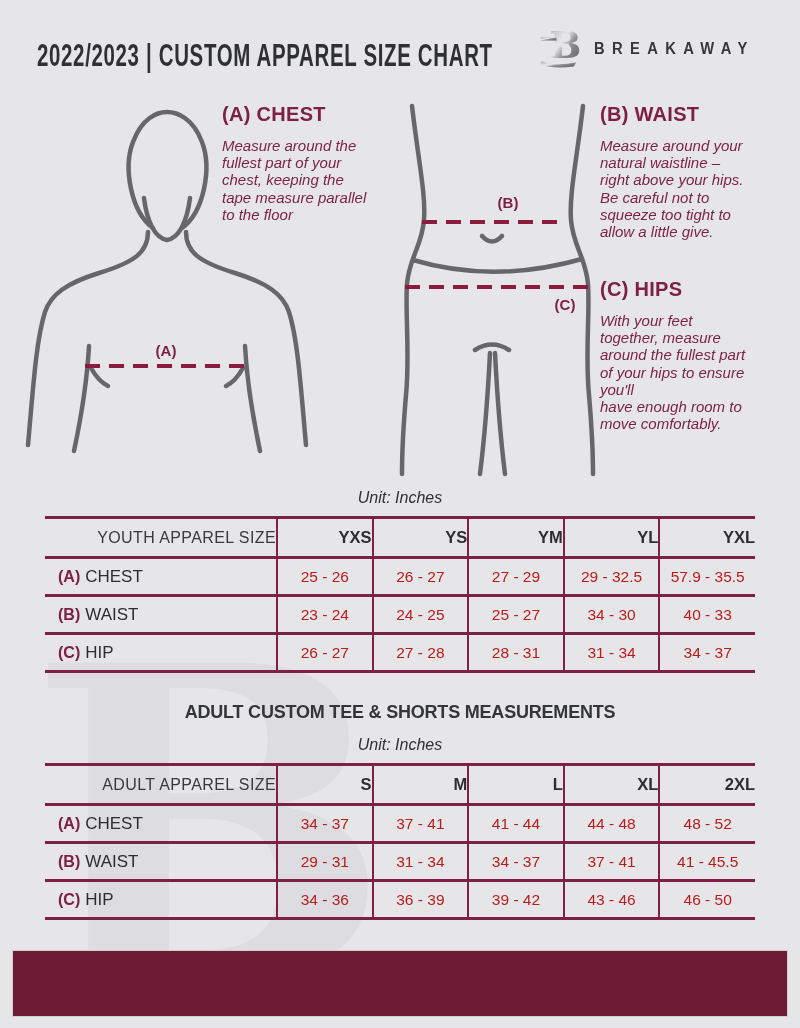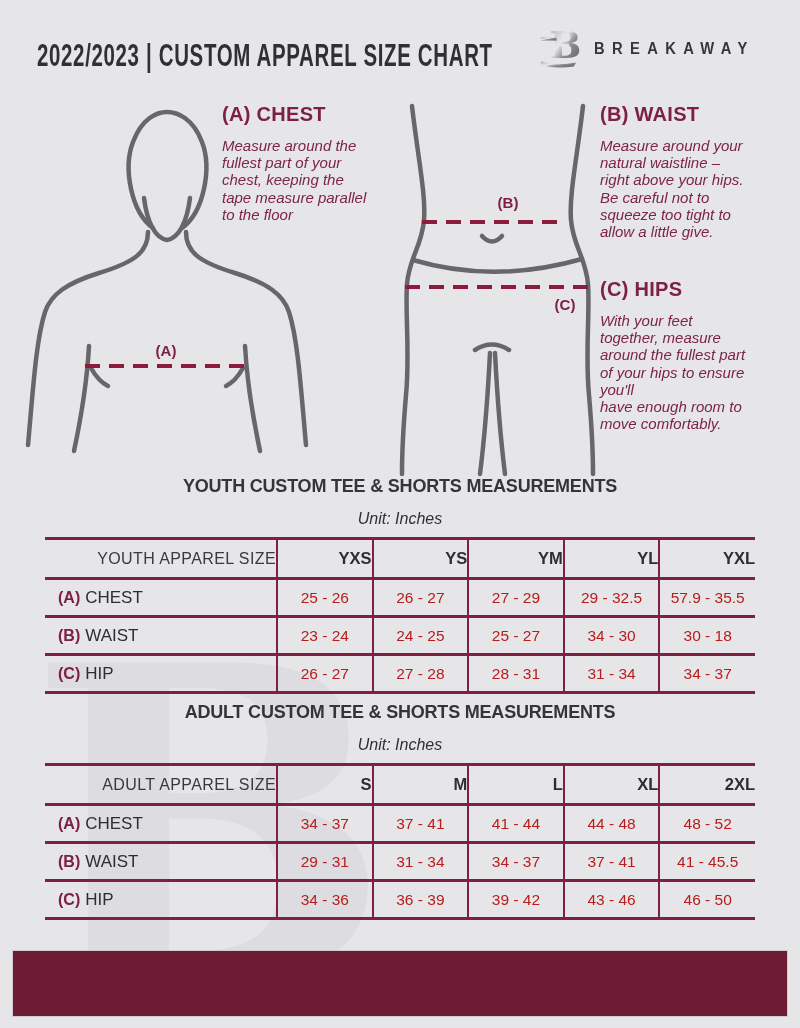--- a/index.html
+++ b/index.html
@@ -136,21 +136,20 @@
   <div class="instr instr-b">
     <h3>(B) WAIST</h3>
     <div class="body">Measure around your<br>natural waistline –<br>right above your hips.<br>Be careful not to<br>squeeze too tight to<br>allow a little give.</div>
   </div>
   <div class="instr instr-c">
     <h3>(C) HIPS</h3>
     <div class="body">With your feet<br>together, measure<br>around the fullest part<br>of your hips to ensure<br>you'll<br>have enough room to<br>move comfortably.</div>
   </div>
 
   <div class="section sec-youth">
-    <div class="sec-title">YOUTH CUSTOM TEE &amp; SHORTS MEASUREMENTS</div>
     <div class="sec-unit">Unit: Inches</div>
     <table class="size-table">
       <colgroup>
           <col class="c-label">
           <col class="c-size">
           <col class="c-size">
           <col class="c-size">
           <col class="c-size">
           <col class="c-size">
         </colgroup>
@@ -170,21 +169,21 @@
         <td class="val">27 - 29</td>
         <td class="val">29 - 32.5</td>
         <td class="val">57.9 - 35.5</td>
       </tr>
       <tr class="data-row">
         <td class="rowlab"><span class="key">(B)</span><span>WAIST</span></td>
         <td class="val">23 - 24</td>
         <td class="val">24 - 25</td>
         <td class="val">25 - 27</td>
         <td class="val">34 - 30</td>
-        <td class="val">30 - 18</td>
+        <td class="val">40 - 33</td>
       </tr>
       <tr class="data-row">
         <td class="rowlab"><span class="key">(C)</span><span>HIP</span></td>
         <td class="val">26 - 27</td>
         <td class="val">27 - 28</td>
         <td class="val">28 - 31</td>
         <td class="val">31 - 34</td>
         <td class="val">34 - 37</td>
       </tr>
     </tbody>

